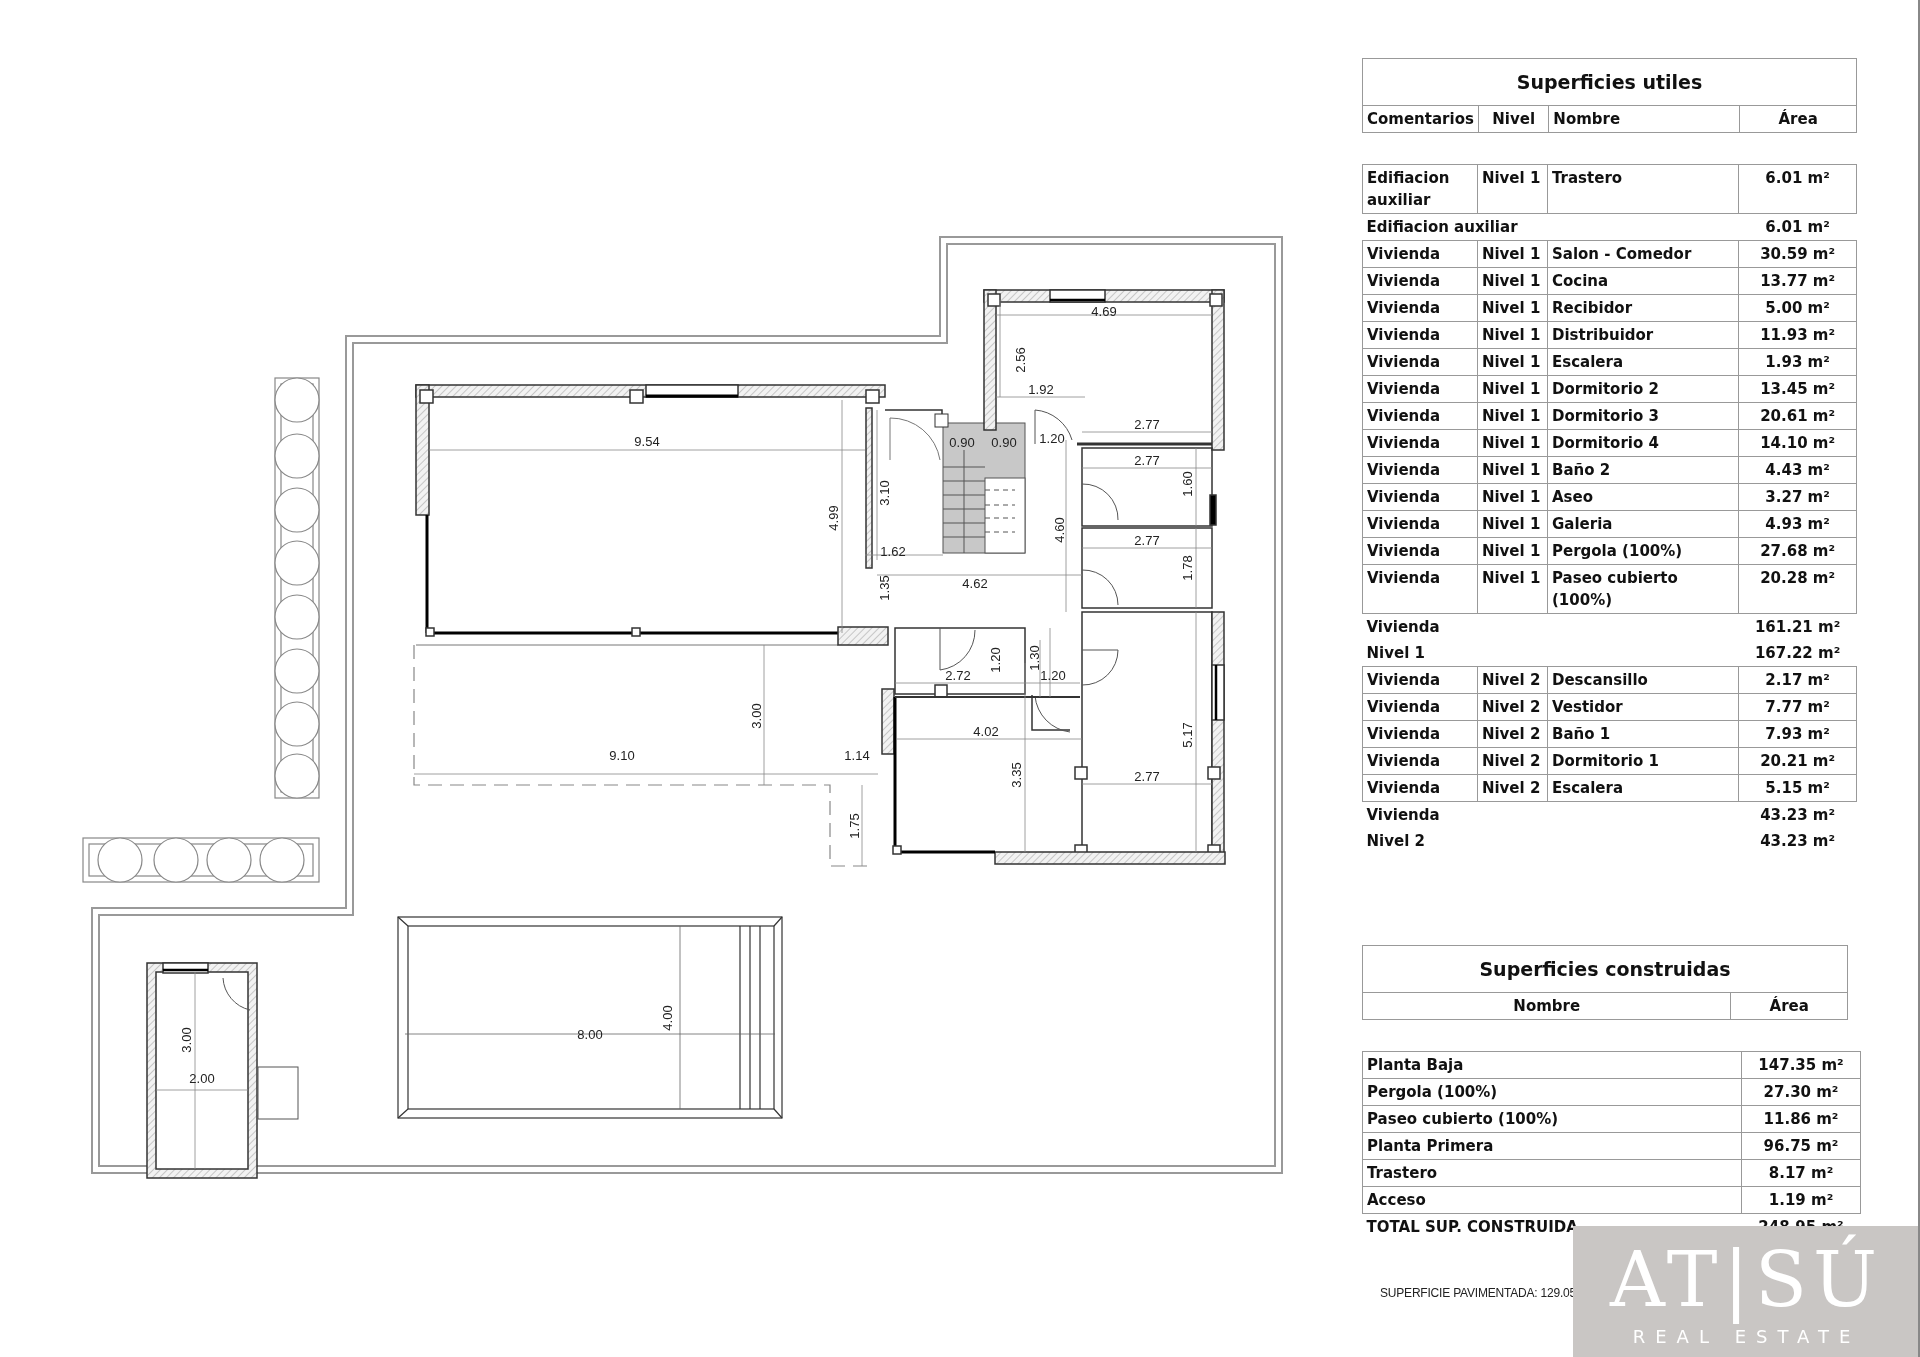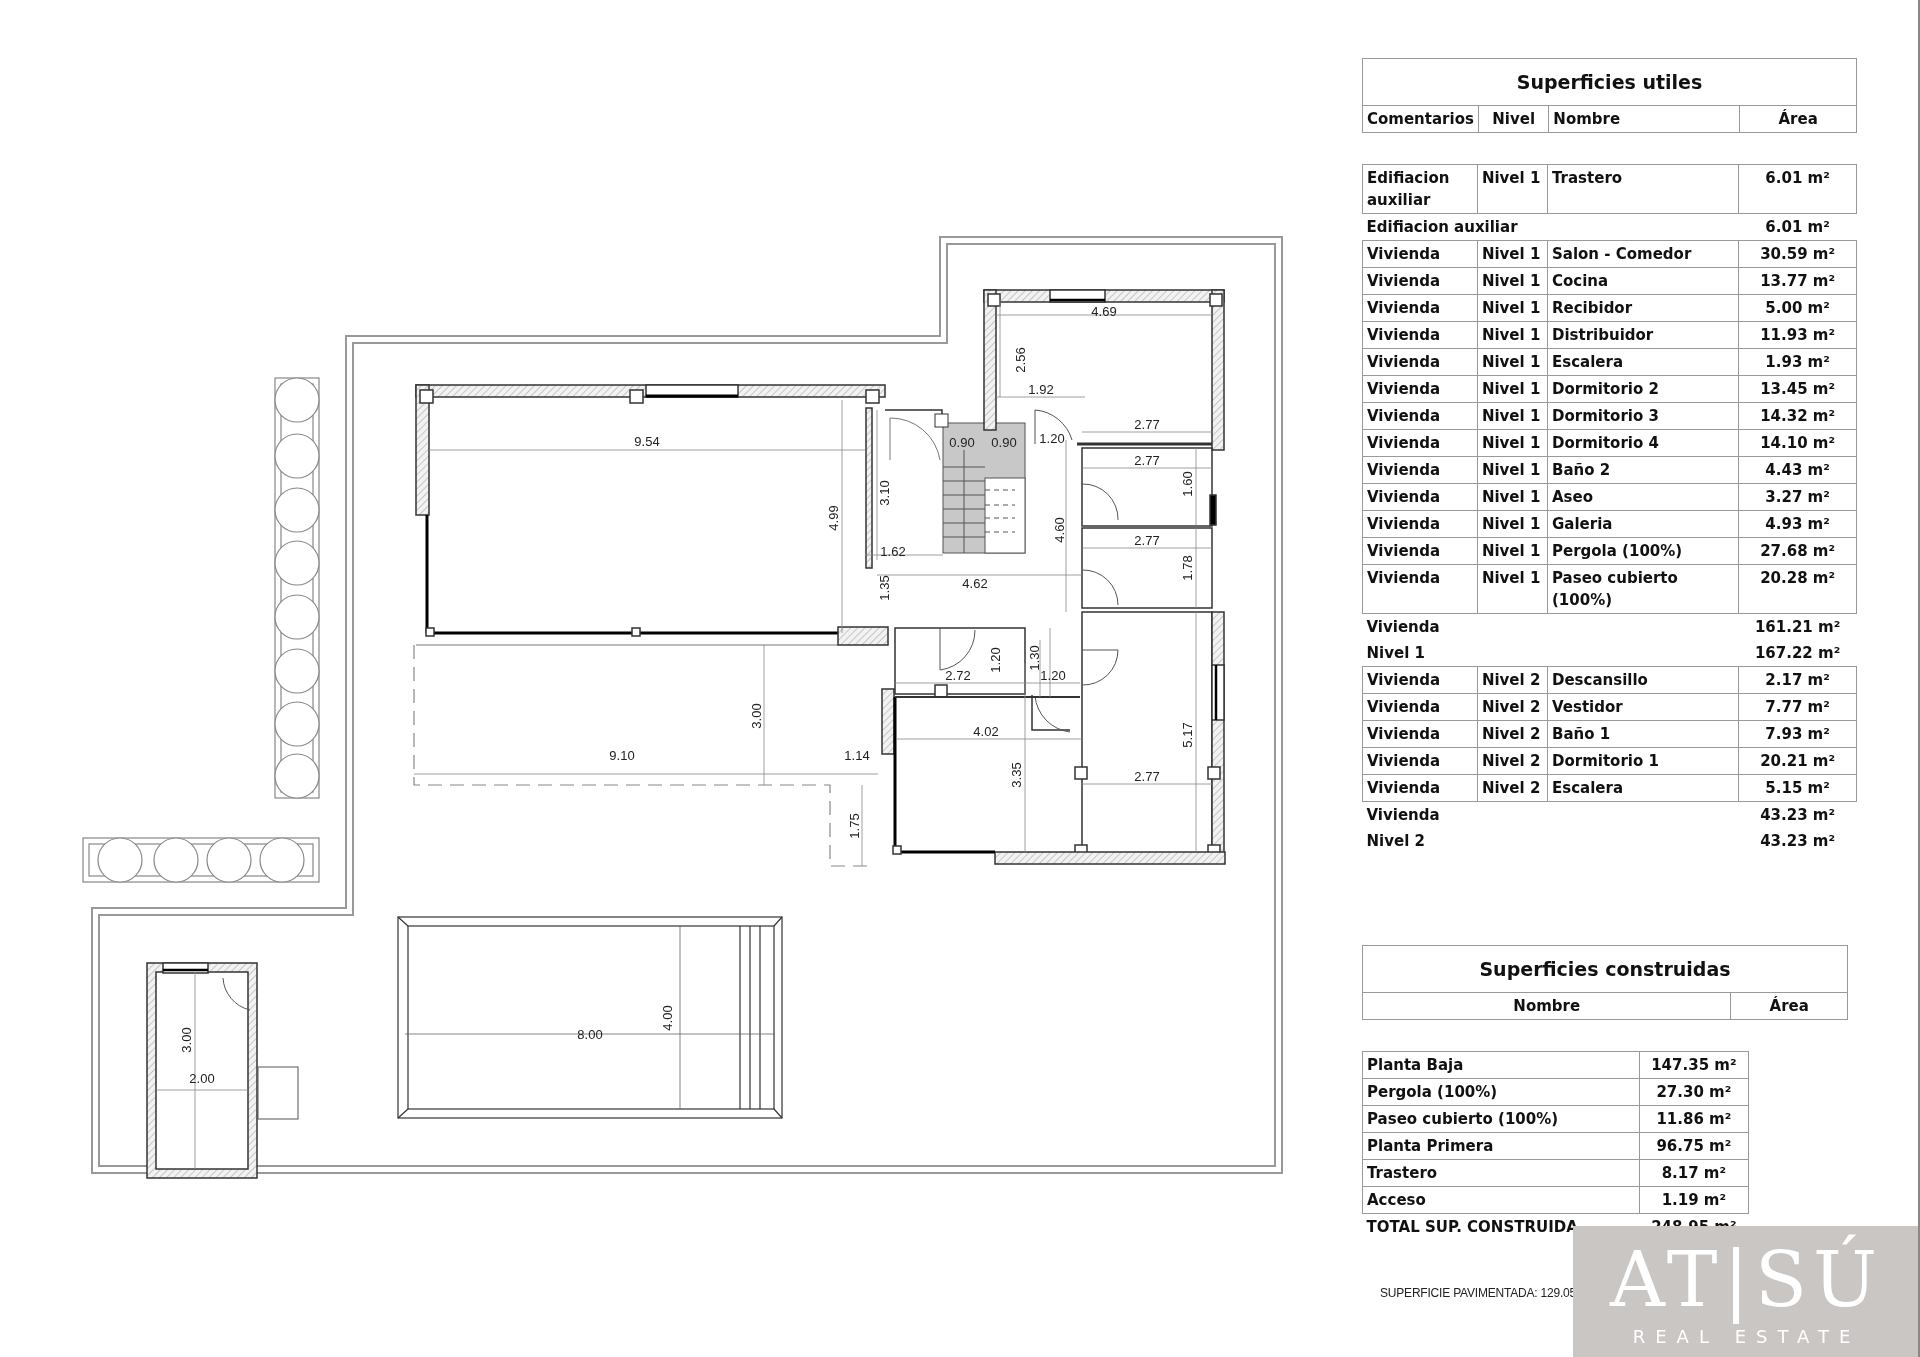--- a/index.html
+++ b/index.html
@@ -19,21 +19,21 @@
   .c-niv { width:62px; }
   .c-nom { width:186px; }
   .c-area { width:110px; text-align:center; }
   .area-center { text-align:center; white-space:nowrap; }
   .plain td { border:none; }
 
   #util-head { left:1362px; top:58px; width:495px; }
   #util-body { left:1362px; top:164px; width:495px; }
 
   #cons-head { left:1362px; top:945px; width:486px; }
-  #cons-body { left:1362px; top:1051px; width:387px; }
+  #cons-body { left:1362px; top:1051px; width:499px; }
   .cc-nom { width:370px; }
   .cc-area { width:110px; text-align:center; }
 
   #paved { position:absolute; left:1380px; top:1286px; font-size:12px;
            font-family:"Liberation Sans", sans-serif; color:#222; letter-spacing:-0.2px; }
 
   #logo { position:absolute; left:1573px; top:1226px; width:347px; height:131px;
           background:#c9c6c4; color:#fff; }
   #logo-mark { position:absolute; left:0; right:0; top:14px; text-align:center;
                font-family:"DejaVu Serif", serif; font-size:76px; letter-spacing:6px; line-height:80px; font-weight:normal; }
@@ -328,21 +328,21 @@
       <tr class="bordered">
         <td class="c-com" style="border: 1px solid rgb(153, 153, 153);">Vivienda</td>
         <td class="c-niv" style="border: 1px solid rgb(153, 153, 153);">Nivel 1</td>
         <td class="c-nom" style="border: 1px solid rgb(153, 153, 153);">Dormitorio 2</td>
         <td class="c-area area-center" style="border: 1px solid rgb(153, 153, 153);">13.45 m²</td>
       </tr>
       <tr class="bordered">
         <td class="c-com" style="border: 1px solid rgb(153, 153, 153);">Vivienda</td>
         <td class="c-niv" style="border: 1px solid rgb(153, 153, 153);">Nivel 1</td>
         <td class="c-nom" style="border: 1px solid rgb(153, 153, 153);">Dormitorio 3</td>
-        <td class="c-area area-center" style="border: 1px solid rgb(153, 153, 153);">14.32 m²</td>
+        <td class="c-area area-center" style="border: 1px solid rgb(153, 153, 153);">20.61 m²</td>
       </tr>
       <tr class="bordered">
         <td class="c-com" style="border: 1px solid rgb(153, 153, 153);">Vivienda</td>
         <td class="c-niv" style="border: 1px solid rgb(153, 153, 153);">Nivel 1</td>
         <td class="c-nom" style="border: 1px solid rgb(153, 153, 153);">Dormitorio 4</td>
         <td class="c-area area-center" style="border: 1px solid rgb(153, 153, 153);">14.10 m²</td>
       </tr>
       <tr class="bordered">
         <td class="c-com" style="border: 1px solid rgb(153, 153, 153);">Vivienda</td>
         <td class="c-niv" style="border: 1px solid rgb(153, 153, 153);">Nivel 1</td>

